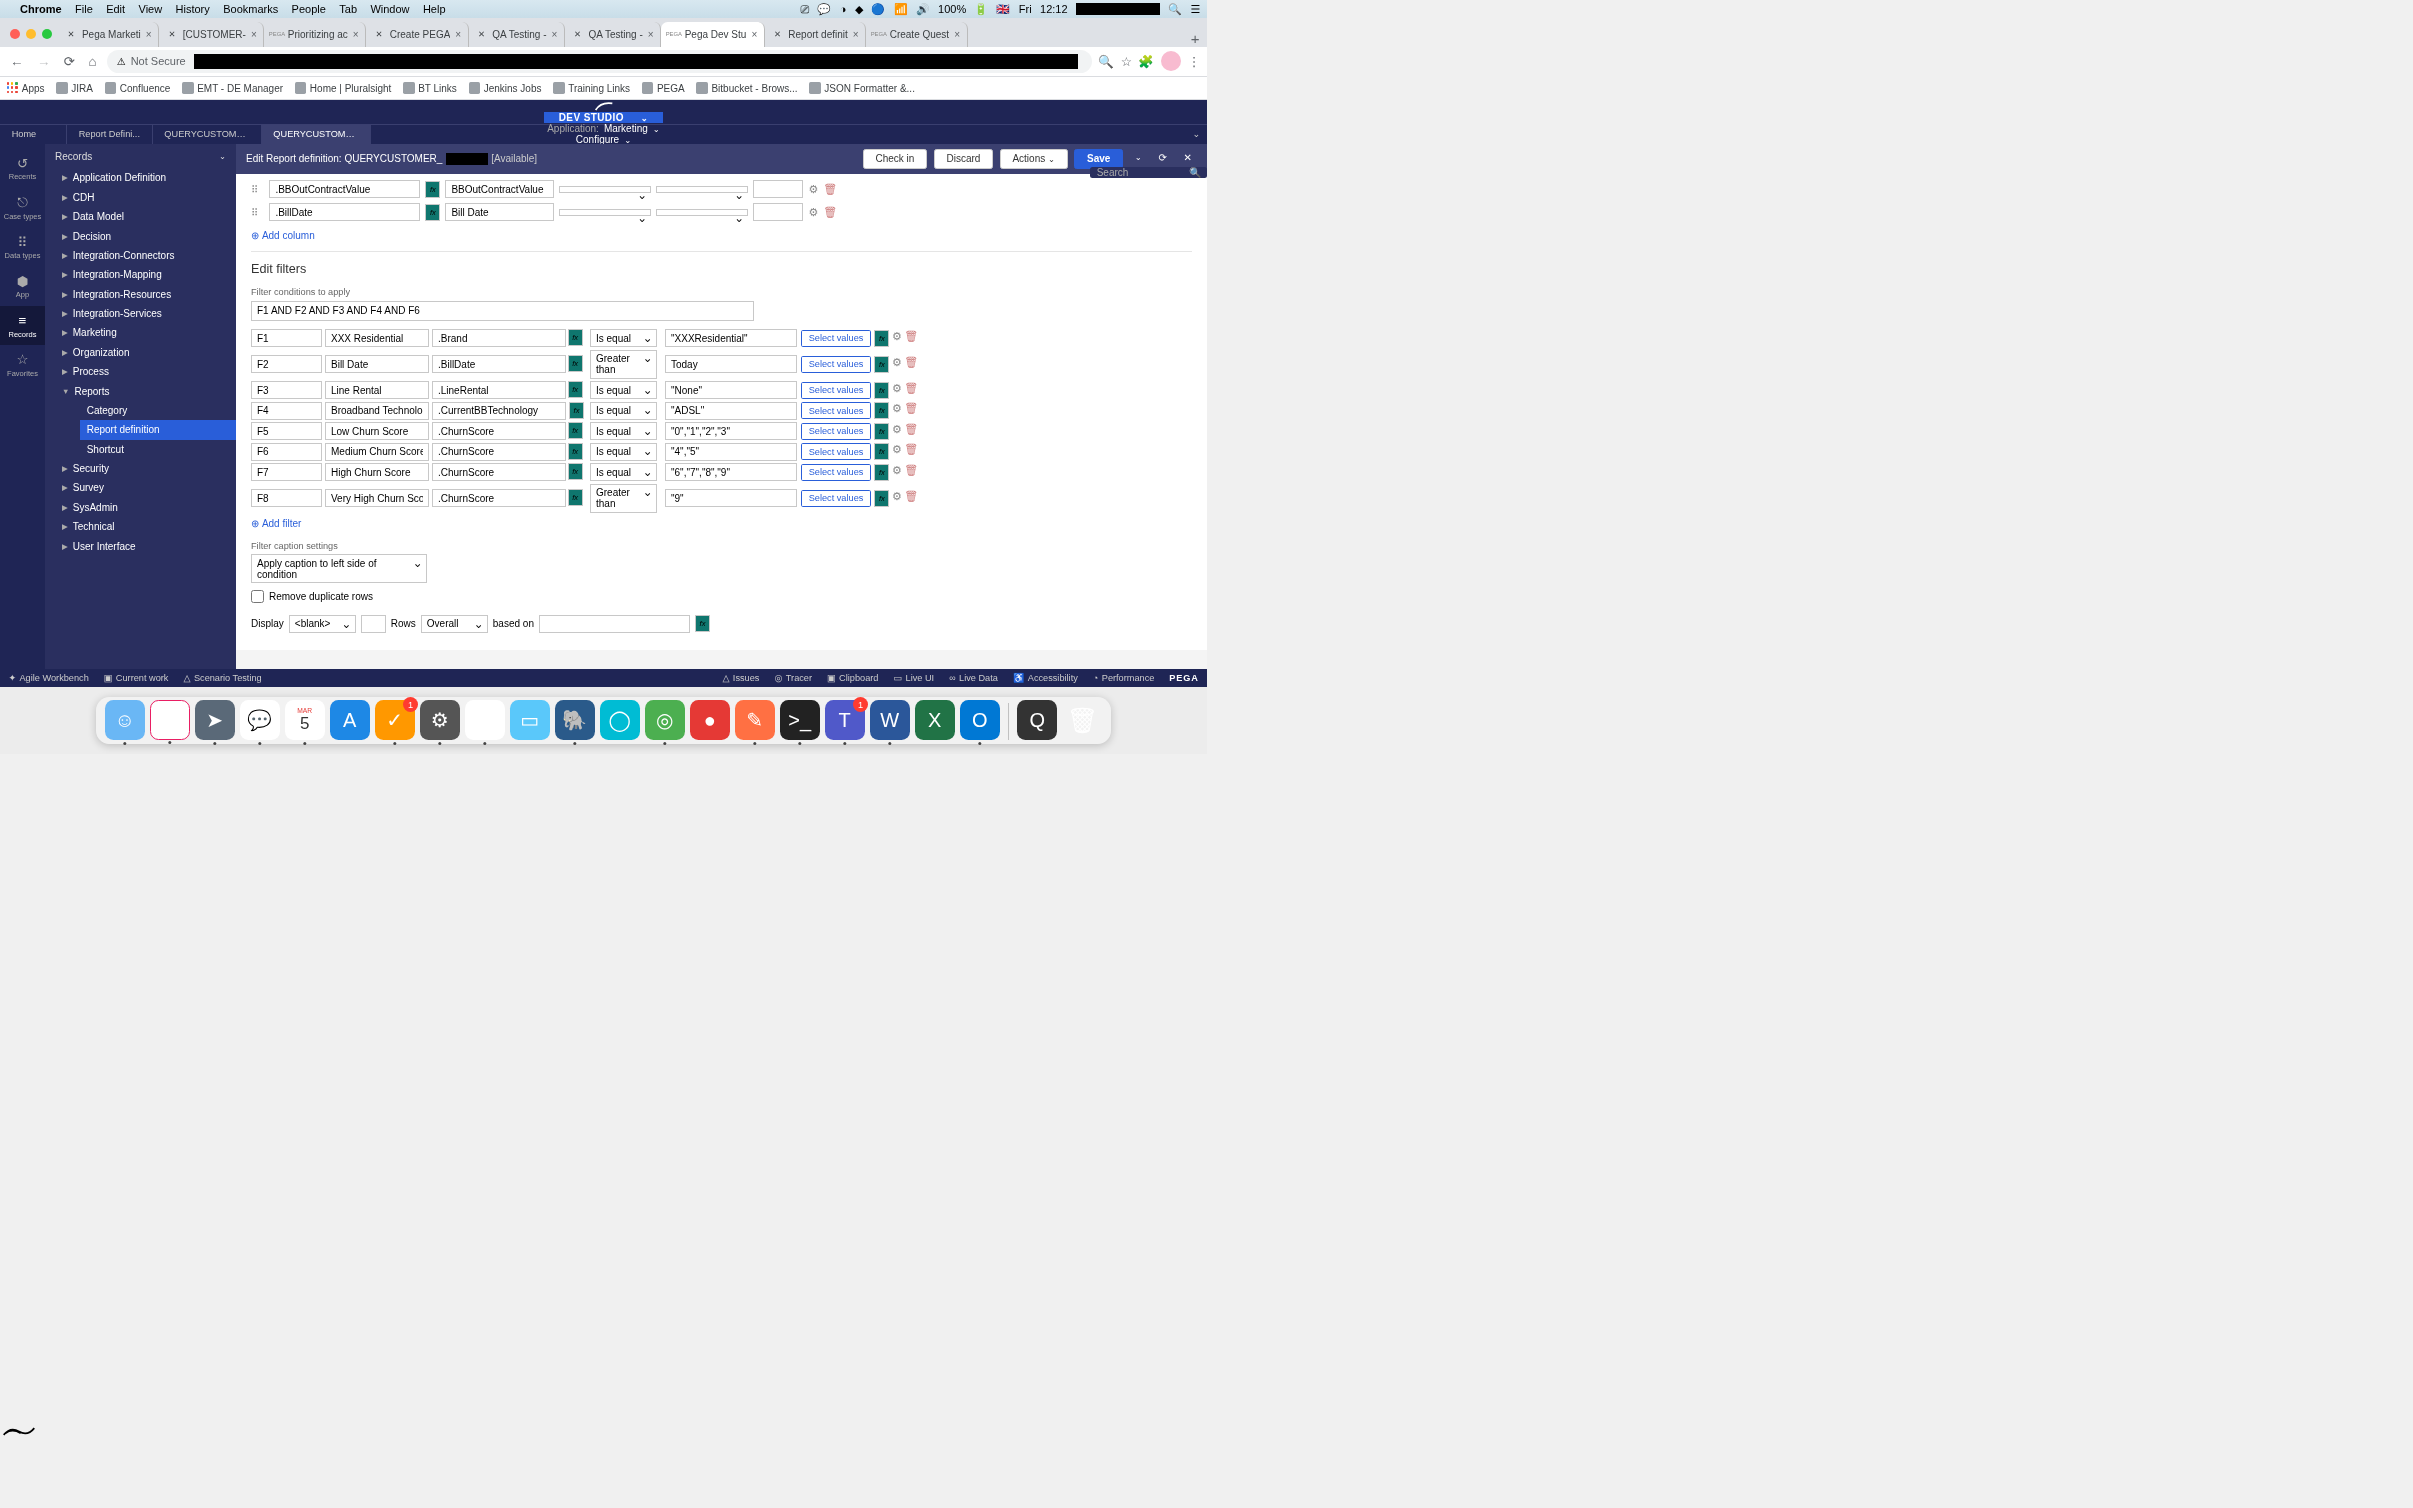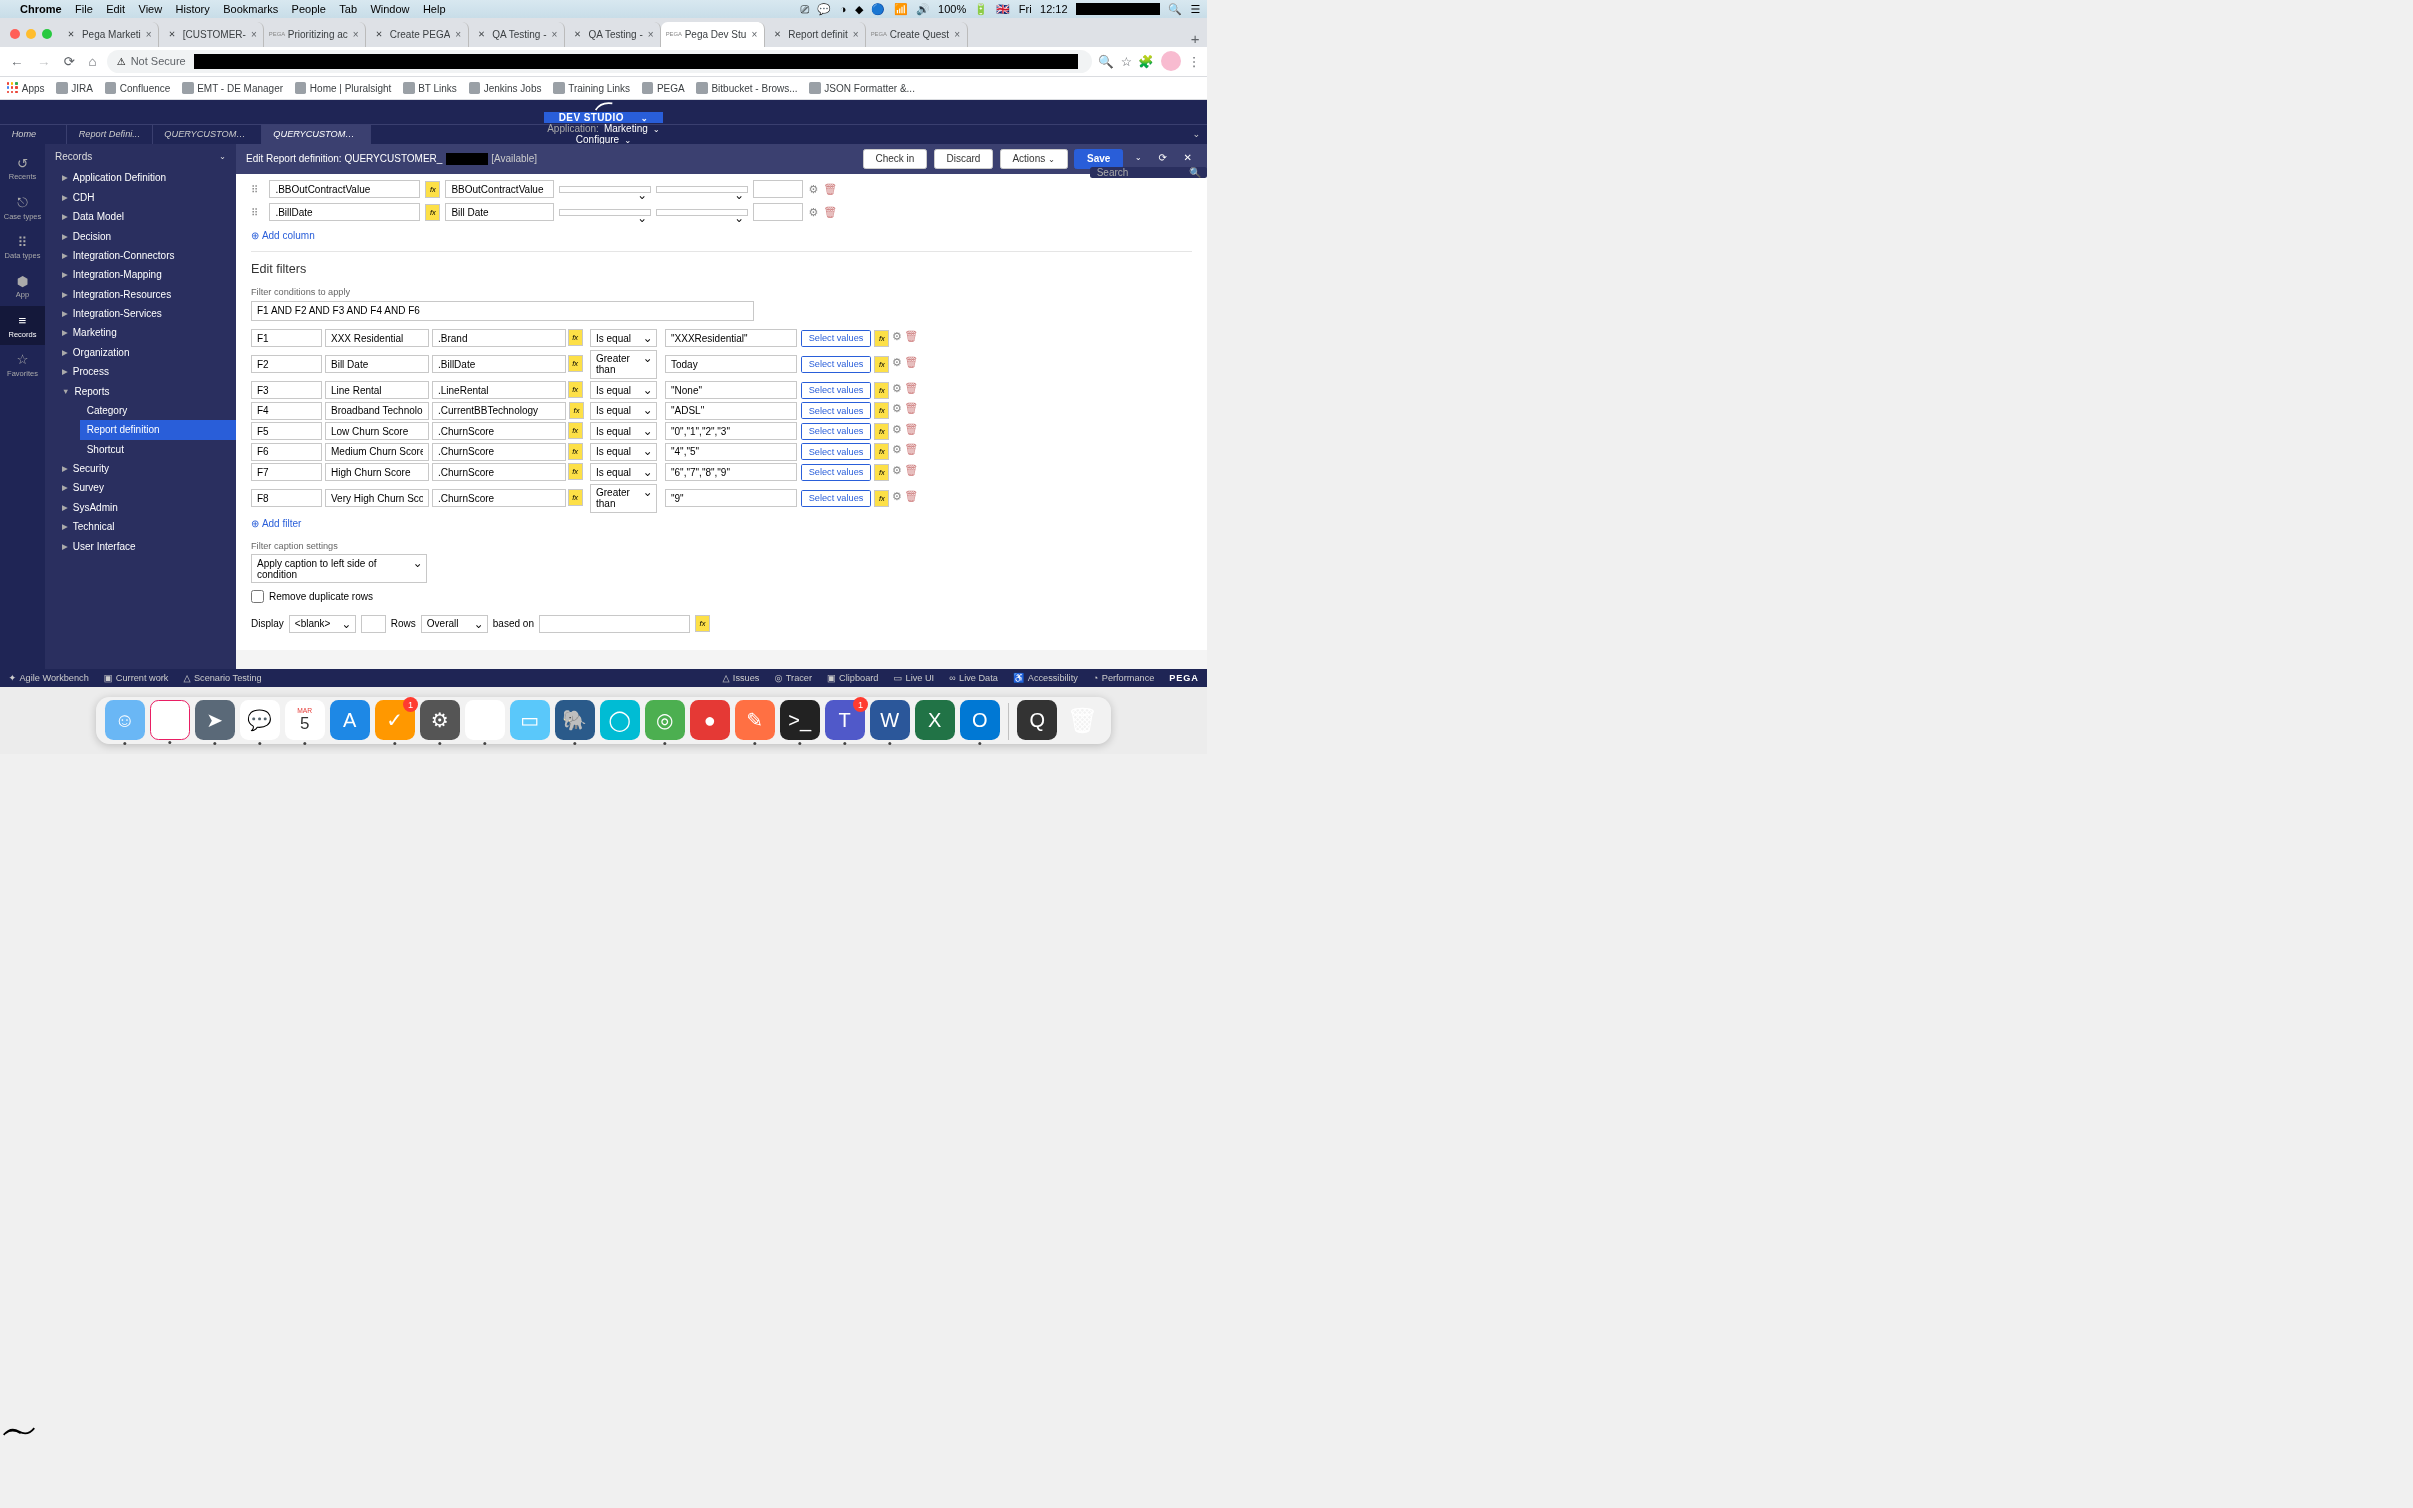--- a/index.html
+++ b/index.html
@@ -52,21 +52,21 @@
 .pega-search .mag { position: absolute; right: 5px; }
 .pega-toggle { width: 17px; height: 11.7px; background: #295ed9; border-radius: 5.9px; margin: 0 5px; position: relative; }
 .pega-toggle::after { content: ''; position: absolute; right: 0.8px; top: 0.8px; width: 10px; height: 10px; background: #fff; border-radius: 50%; }
 .pega-icon-btn { padding: 0 6.7px; color: #fff; }
 .staging { background: #555; padding: 6px 5px; font-size: 8.4px; margin: 0 3.4px; }
 
 
 .content-tabs { height: 20px; background: #1f2555; display: flex; align-items: stretch; color: #ccc; font-size: 9.2px; border-top: 0.8px solid #3a3f6f; }
 .ctab { padding: 0 11.7px; display: flex; align-items: center; border-right: 0.8px solid #3a3f6f; min-width: 67px; max-width: 109px; }
 .ctab.active { background: #3b4070; color: #fff; }
-.ctab-title { overflow: hidden; text-overflow: ellipsis; white-space: nowrap; font-style: italic; }
+.ctab-title { overflow: hidden; text-overflow: ellipsis; white-space: nowrap; }
 
 
 .main-area { display: flex; height: calc(754px - 18.4px - 28.5px - 30px - 23.5px - 23.5px - 20px - 18.4px - 67px); }
 .icon-rail { width: 45px; background: #1f2555; color: #aaa; display: flex; flex-direction: column; align-items: center; padding-top: 5px; }
 .rail-item { display: flex; flex-direction: column; align-items: center; gap: 1.7px; padding: 6.7px 0; font-size: 7.5px; width: 100%; }
 .rail-item.active { background: #14183a; color: #fff; }
 .rail-icon { font-size: 13.4px; }
 
 .sidebar { width: 191px; background: #2a2f5f; color: #fff; overflow-y: auto; }
 .sidebar-header { padding: 6.7px 10px; display: flex; align-items: center; justify-content: space-between; color: #ddd; font-size: 10px; }
@@ -88,21 +88,21 @@
 
 .form-body { padding: 6.7px 15px 17px 15px; background: #fff; margin: 0; }
 .col-row { display: flex; align-items: center; gap: 5px; margin-bottom: 5px; }
 .drag-handle { color: #888; cursor: grab; width: 13.4px; }
 .txt-input { border: 0.8px solid #c8c8c8; padding: 2.5px 5px; font-size: 10px; background: #fff; position: relative; }
 .txt-input.w180 { width: 151px; }
 .txt-input.w130 { width: 109px; }
 .txt-input.w160 { width: 134px; }
 .txt-input.w60 { width: 50px; }
 .txt-input.w85 { width: 71px; }
-.fx-btn { width: 15px; height: 17px; border: 0.8px solid #c8c8c8; background: #fde047; font-size: 7.5px; font-style: italic; display: inline-flex; align-items: center; justify-content: center; cursor: pointer; }
+.fx-btn { width: 15px; height: 17px; border: 0.8px solid #c8c8c8; background: #0f766e; font-size: 7.5px; font-style: italic; display: inline-flex; align-items: center; justify-content: center; cursor: pointer; }
 .sel { border: 0.8px solid #c8c8c8; padding: 2.5px 15px 2.5px 5px; font-size: 10px; background: #fff; position: relative; display: inline-block; }
 .sel::after { content: '⌄'; position: absolute; right: 3.4px; top: 0.8px; font-size: 11.7px; }
 .sel.w110 { width: 92px; }
 .sel.w80 { width: 67px; }
 .tiny-icon { color: #888; font-size: 11px; cursor: pointer; }
 .tiny-icon.del { color: #c77; }
 .add-link { color: #295ed9; font-size: 10px; display: inline-flex; align-items: center; gap: 2.5px; cursor: pointer; margin-top: 3.4px; }
 .add-link::before { content: '⊕'; }
 
 .section-title { font-size: 12.6px; font-weight: 400; color: #333; padding: 10px 0 6.7px 0; border-top: 0.8px solid #e5e5e5; margin-top: 10px; }

